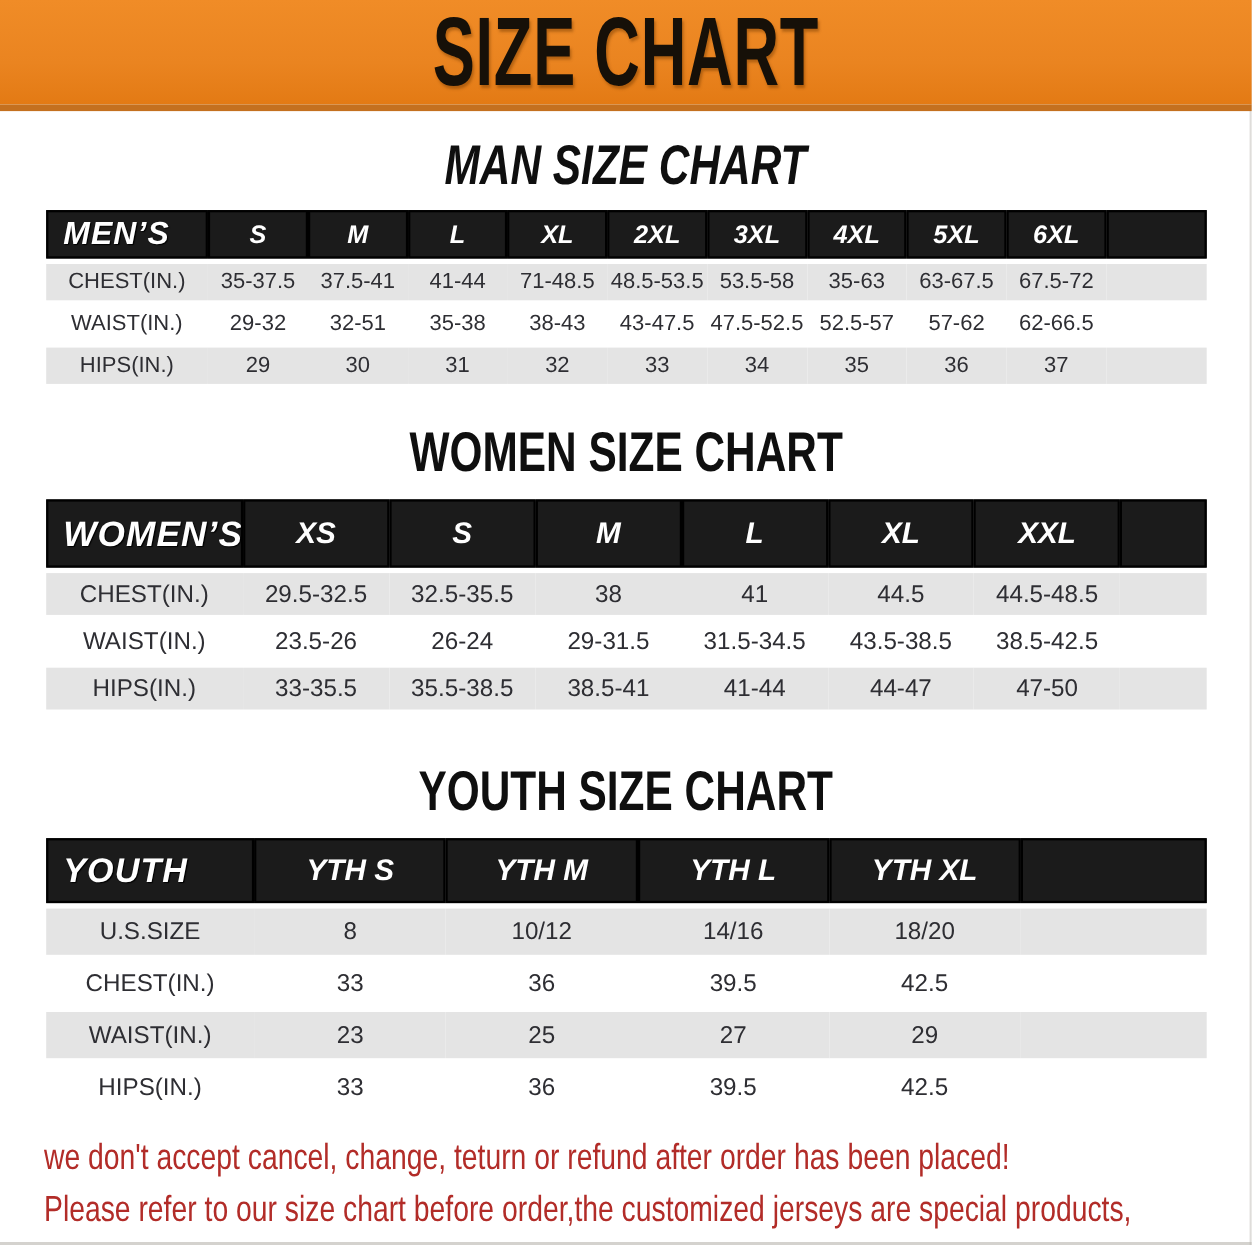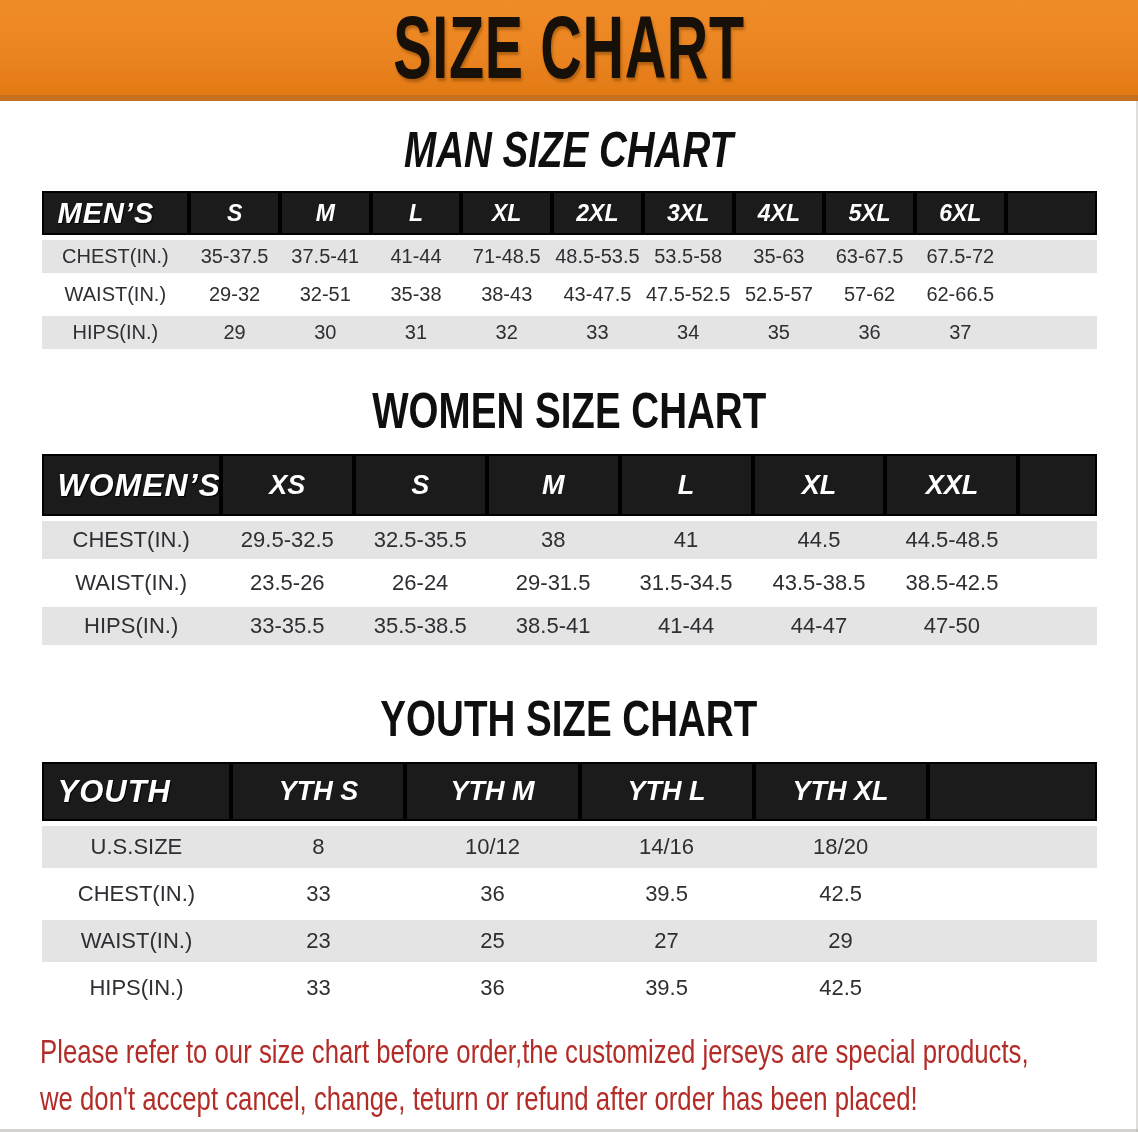--- a/index.html
+++ b/index.html
@@ -283,17 +283,17 @@
             <td>36</td>
             <td>39.5</td>
             <td>42.5</td>
             <td></td>
           </tr>
         </tbody>
       </table>
   </section>
 
   <div class="disclaimer">
+    <span class="line"><span>we don't accept cancel, change, teturn or refund after order has been placed!</span></span>
     <span class="line"><span>Please refer to our size chart before order,the customized jerseys are special products,</span></span>
-    <span class="line"><span>we don't accept cancel, change, teturn or refund after order has been placed!</span></span>
   </div>
 
 </div>
 
 </body></html>

